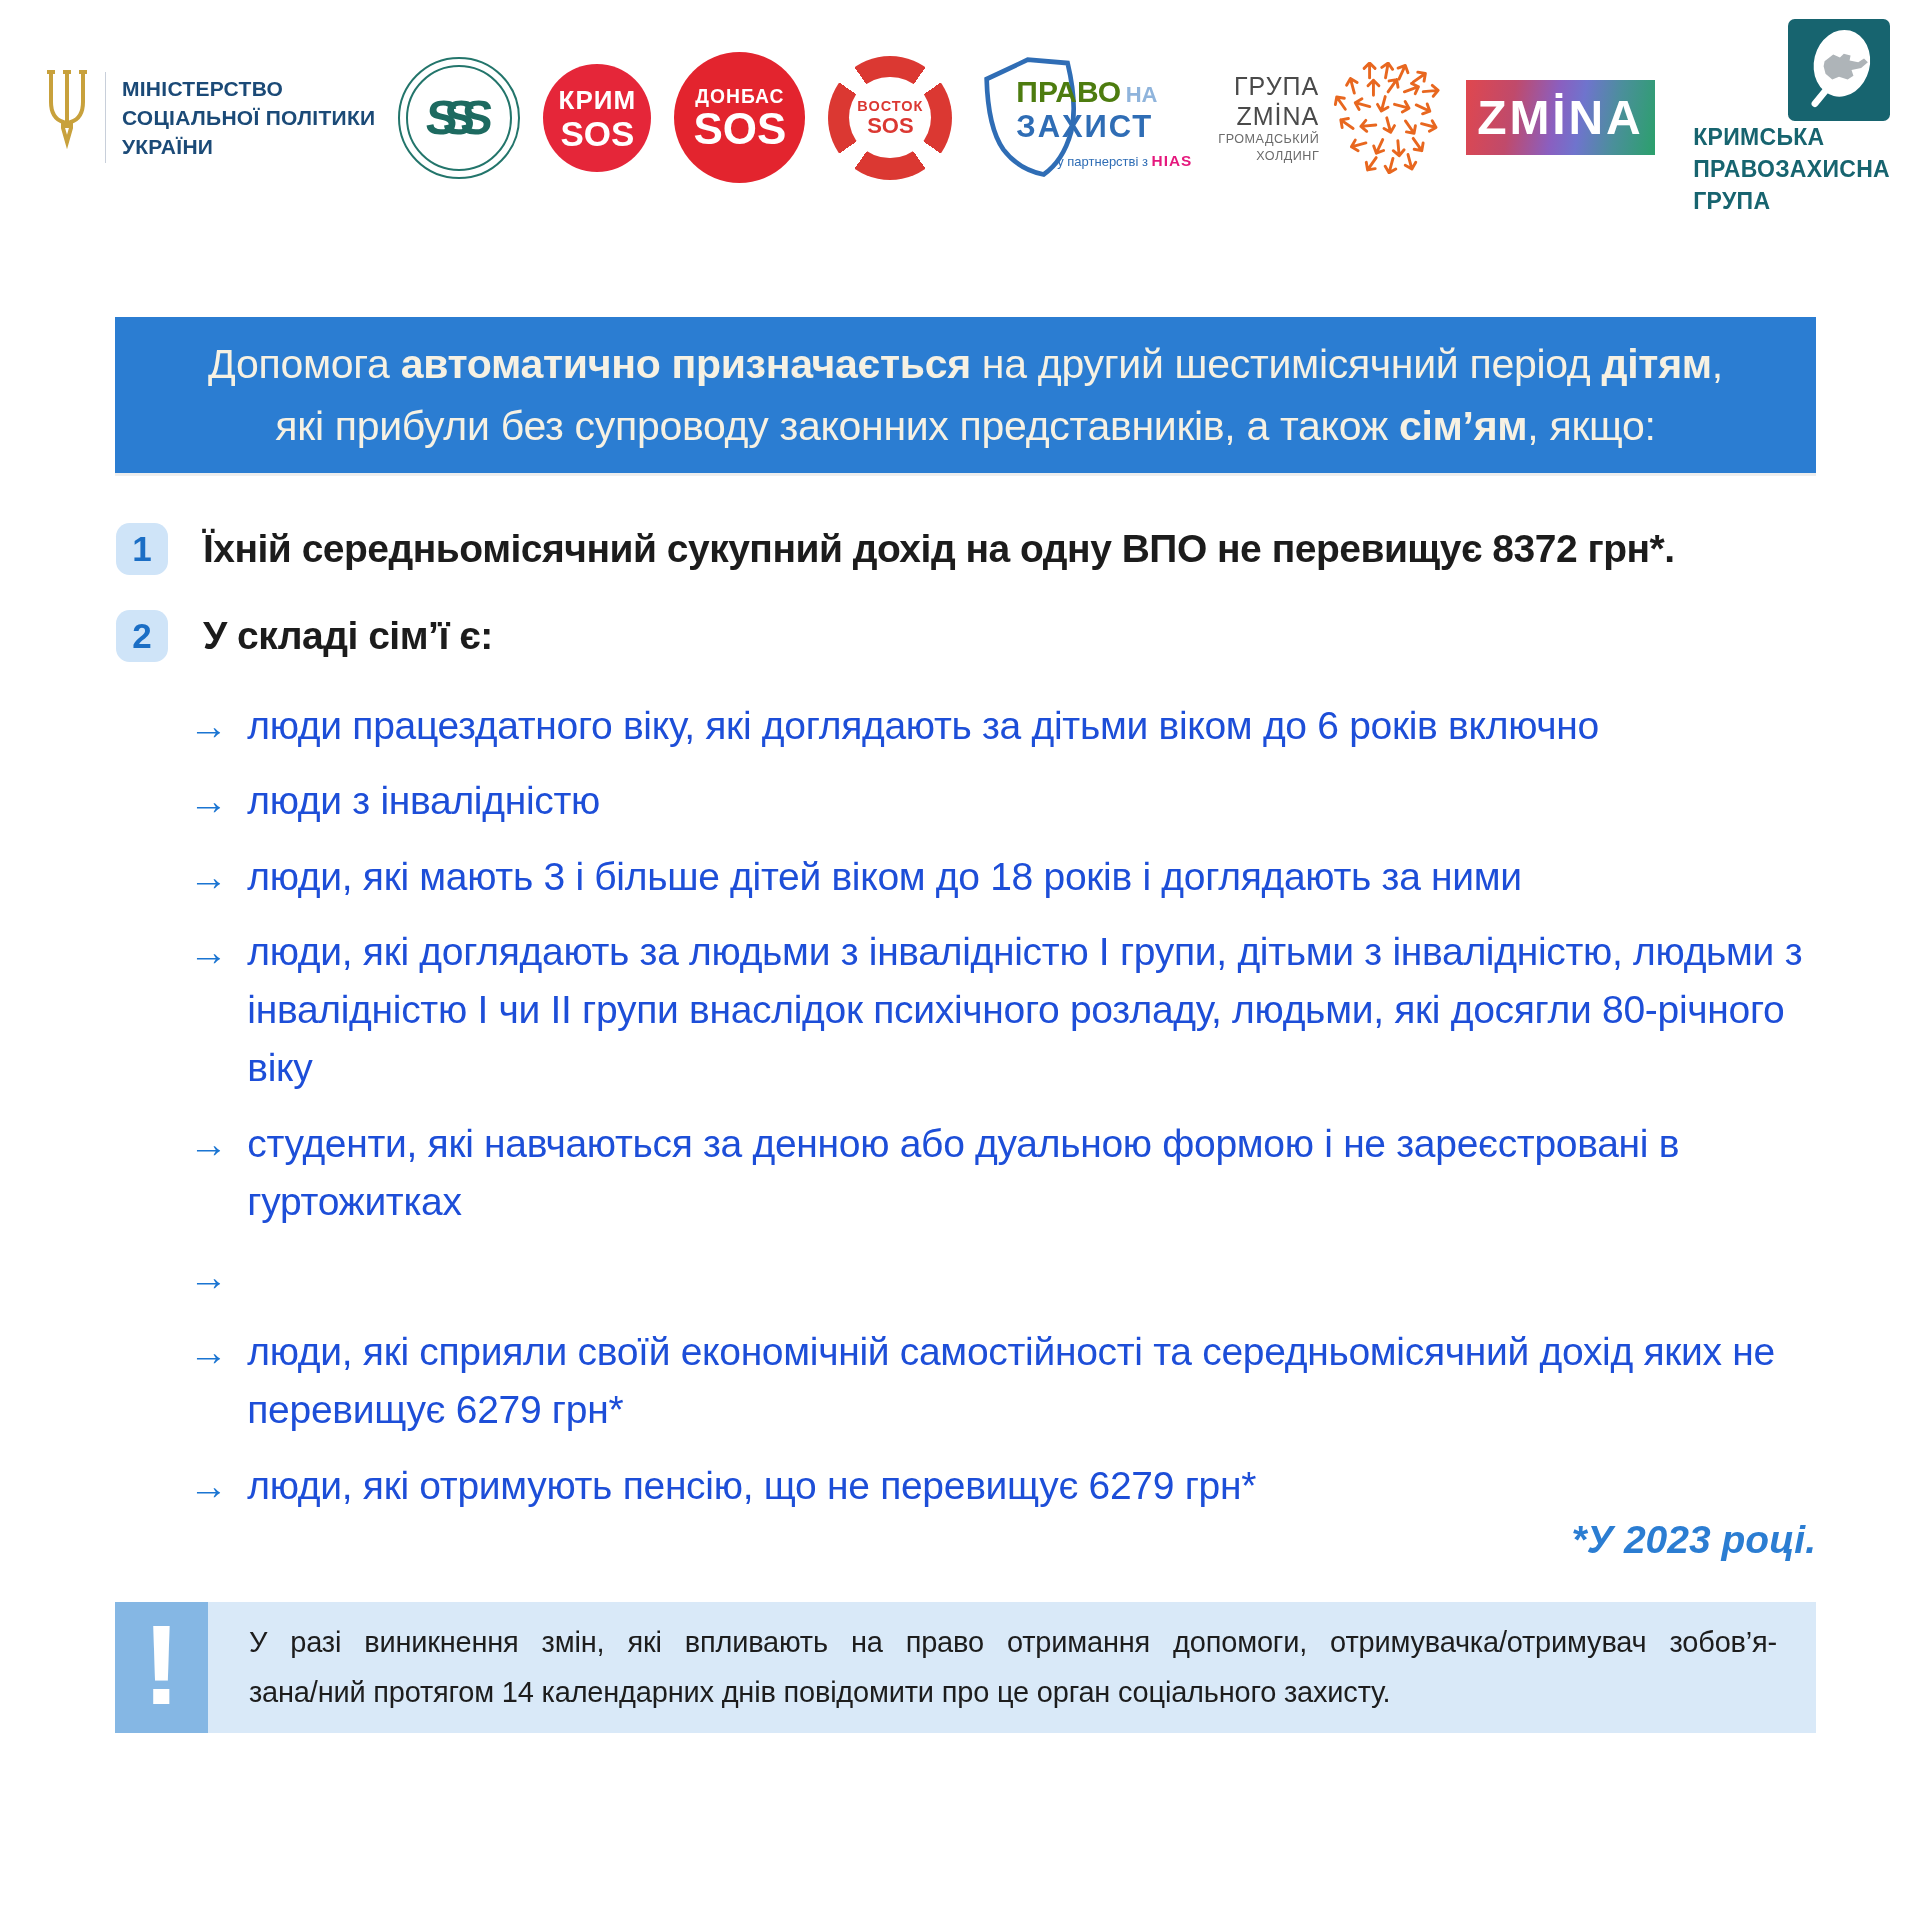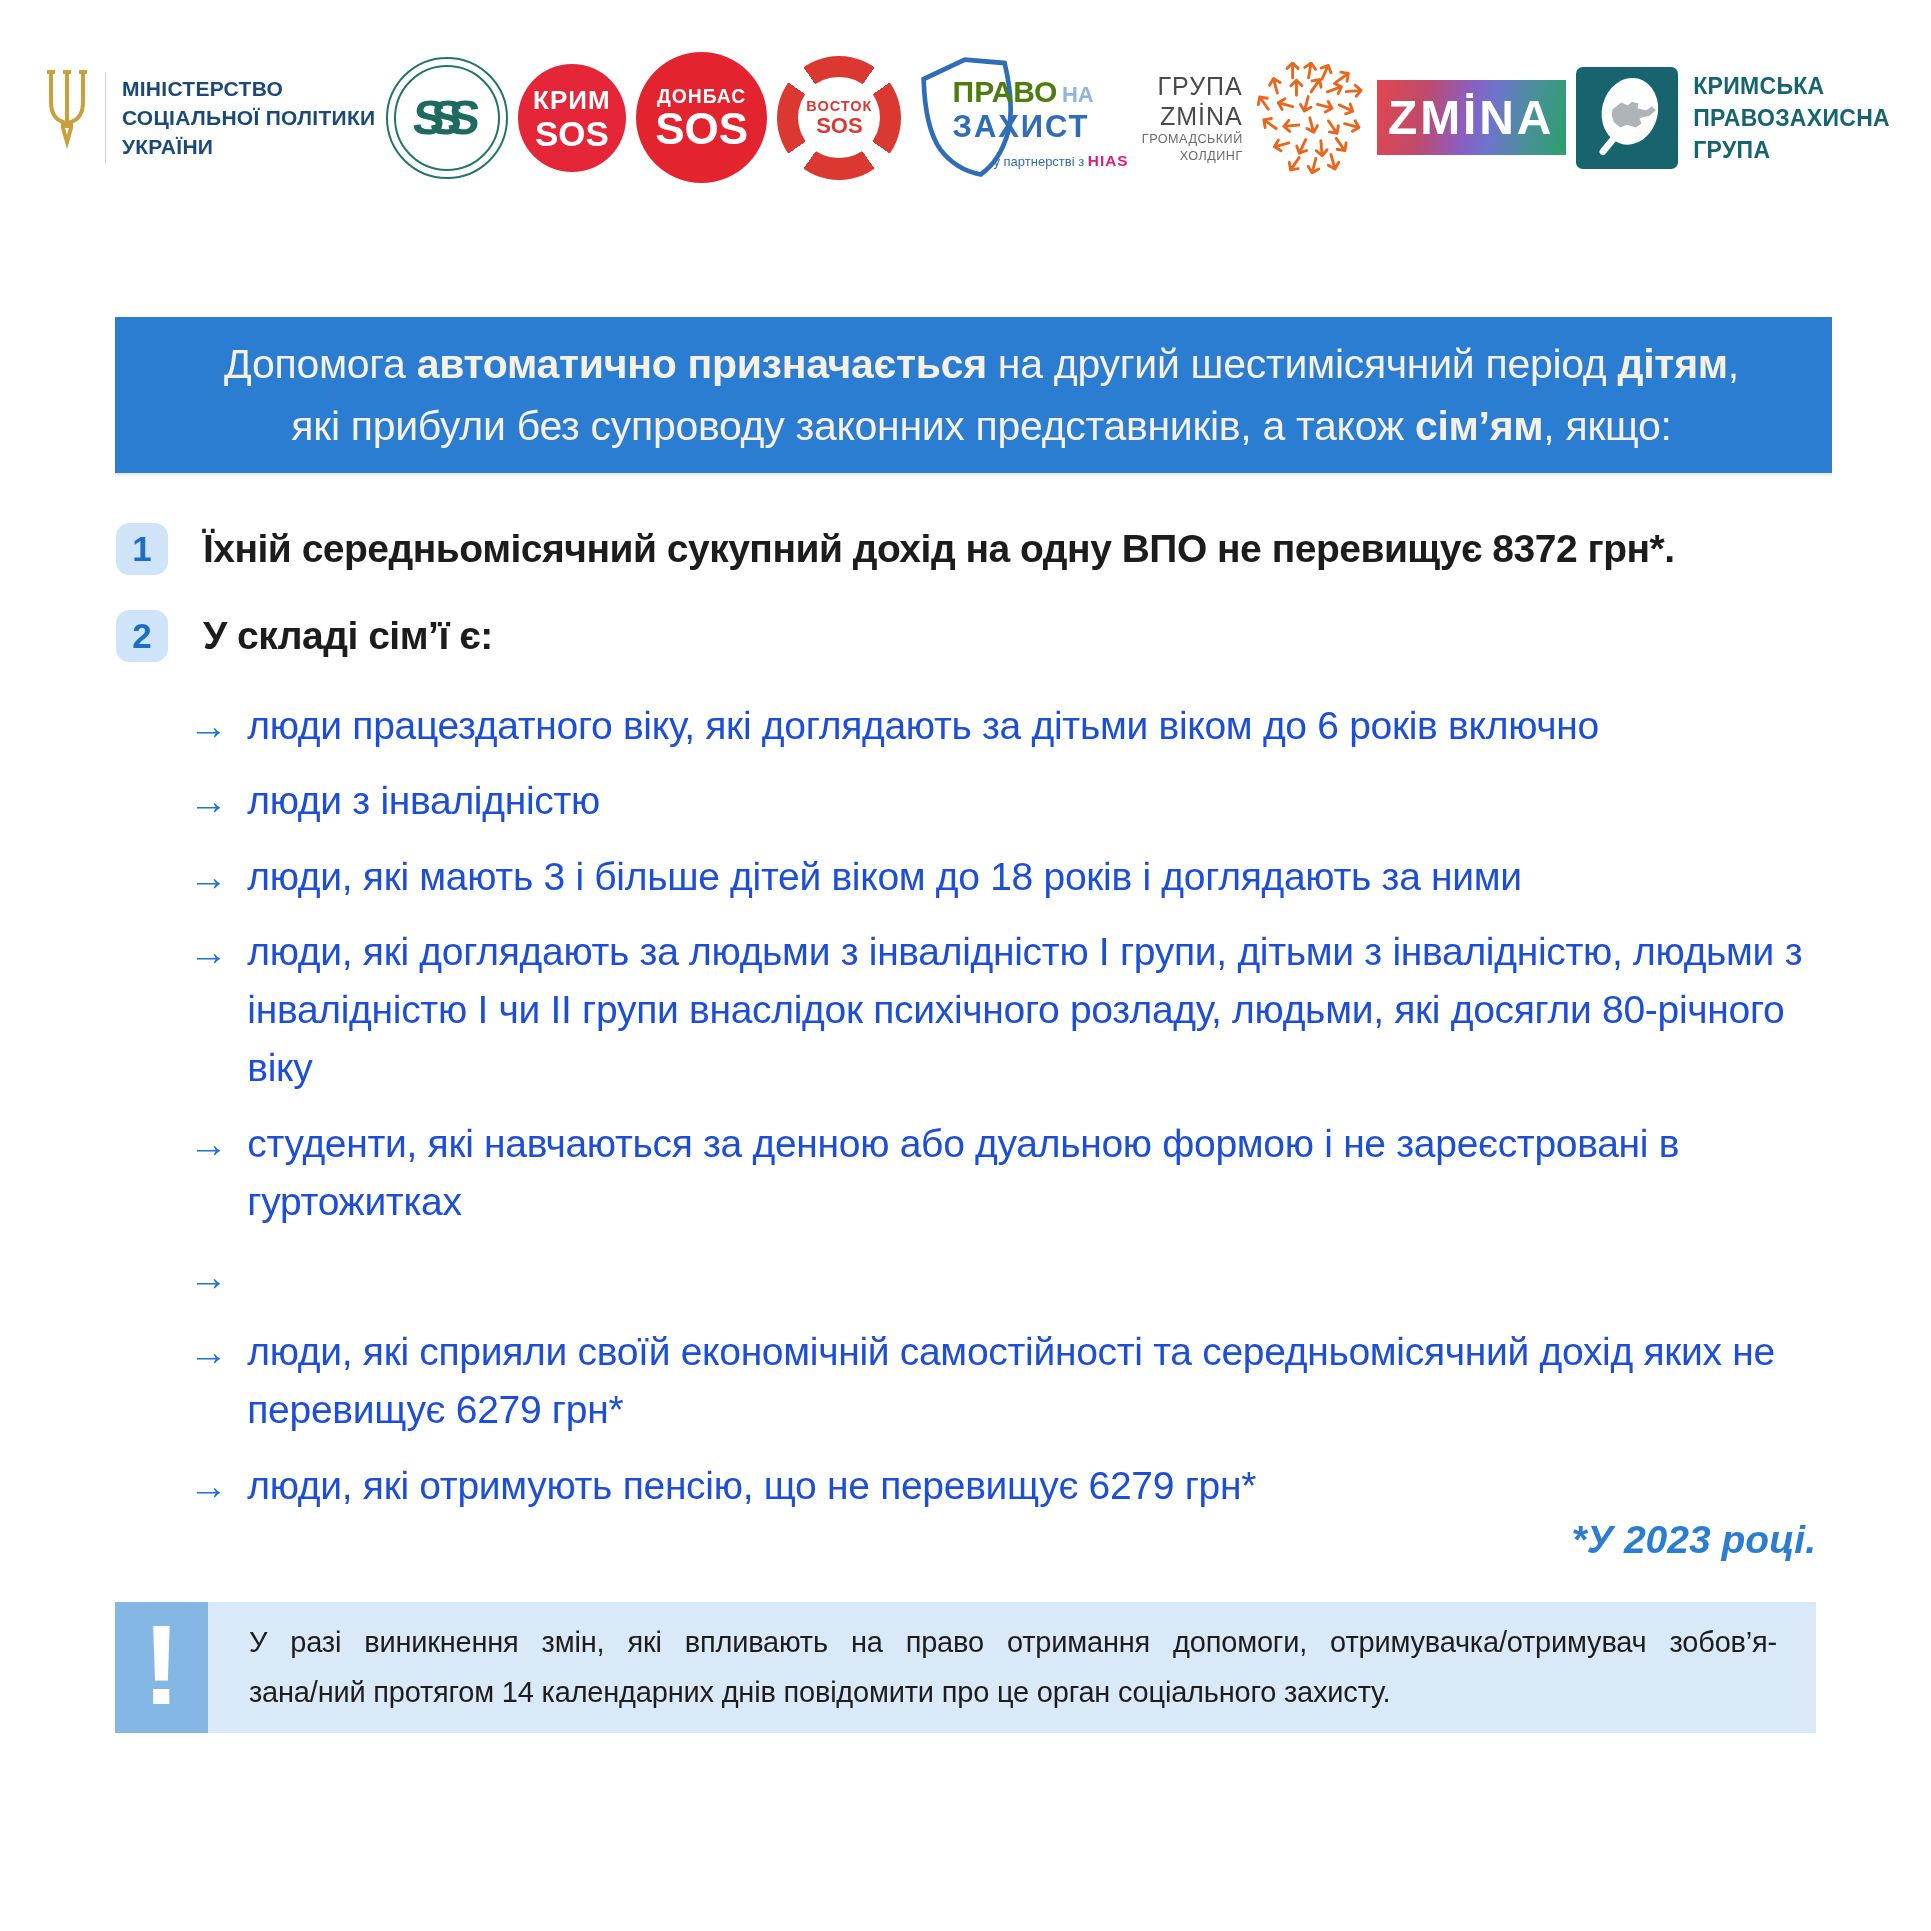--- a/index.html
+++ b/index.html
@@ -51,27 +51,27 @@
   .hrupa{display:flex;align-items:center;}
   .hv-text{text-align:right;margin-right:9.7px;}
   .hv-main{font-size:25px;color:#4a4a4a;line-height:30px;letter-spacing:1px;}
   .hv-sub{font-size:12.6px;color:#6b6b6b;line-height:15.4px;margin-top:1px;letter-spacing:0.5px;}
   .hv-sub:first-of-type{margin-top:5.8px;}
 
   .zmina{width:189px;height:75px;display:flex;align-items:center;justify-content:center;
     background:linear-gradient(100deg,#e0474e 0%,#c04a6b 25%,#8a5fc0 47%,#6f74cd 60%,#4b8f9b 78%,#2ba06b 100%);}
   .zmina span{color:#fff;font-weight:800;font-size:48px;letter-spacing:2.9px;}
 
-  .cpg{display:flex;align-items:center;}
+  .cpg{display:flex;align-items:flex-end;flex-direction:column;}
   .cpg-text{margin-left:15.4px;color:#17646f;font-weight:bold;font-size:23px;line-height:32px;letter-spacing:0.3px;}
 
   
   .banner{position:absolute;left:115px;top:317px;width:1701px;height:156px;background:#2b7dd2;
           display:flex;flex-direction:column;align-items:center;justify-content:center;
-          box-shadow:0 2.9px 0 rgba(0,0,0,.07);padding-left:16px;}
+          box-shadow:0 2.9px 0 rgba(0,0,0,.07);}
   .banner-line{color:#f6f1e3;font-size:41px;line-height:62px;letter-spacing:-0.3px;white-space:nowrap;}
   .banner-line b{font-weight:bold;}
 
   
   .content{position:absolute;left:116px;top:523px;width:1701px;}
   .item{display:flex;align-items:flex-start;gap:35px;margin-bottom:35px;}
   .badge{flex:0 0 52px;width:52px;height:52px;border-radius:13.5px;background:#cfe4f8;color:#1b6ec5;
          font-size:35px;font-weight:bold;display:flex;align-items:center;justify-content:center;}
   .item-text{font-size:39px;font-weight:bold;line-height:52px;letter-spacing:-0.5px;color:#1c1c1c;}
   .bullets{margin-left:73px;margin-top:23px;}

